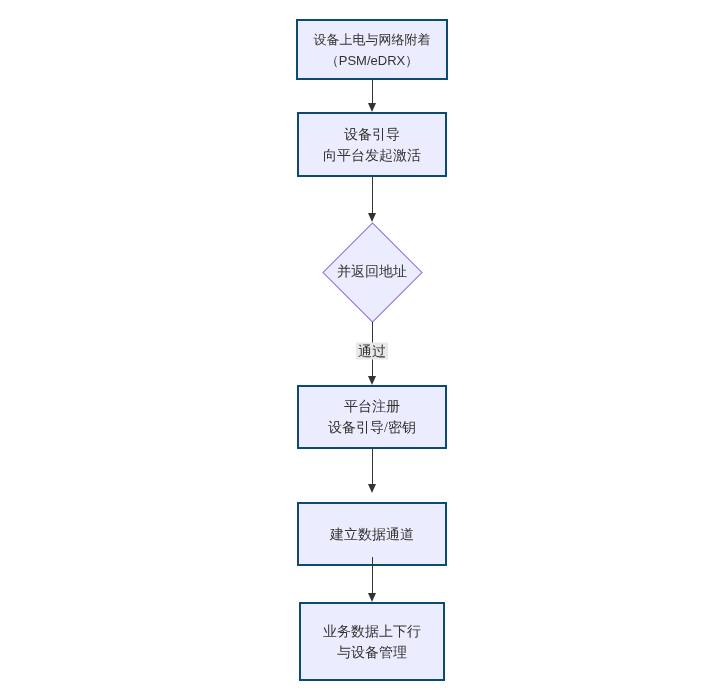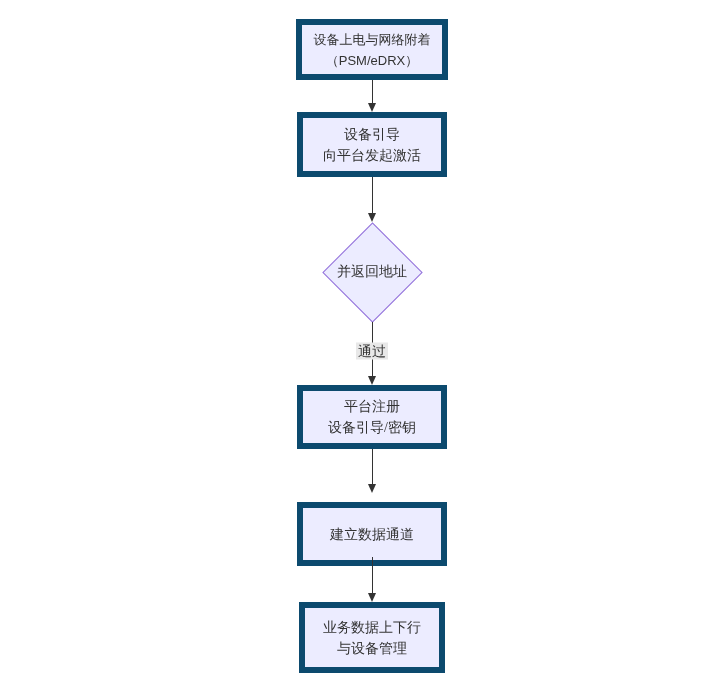--- a/index.html
+++ b/index.html
@@ -12,21 +12,21 @@
     position: relative;
     width: 726px;
     height: 700px;
     background: #ffffff;
     overflow: hidden;
   }
   .node {
     position: absolute;
     box-sizing: border-box;
     background: #ECECFF;
-    border: 6px solid #0c4a6e;
+    border: 2px solid #0c4a6e;
     color: #333333;
     font-size: 14px;
     line-height: 21px;
     display: flex;
     flex-direction: column;
     align-items: center;
     justify-content: center;
     text-align: center;
   }
   .node .line {
@@ -111,18 +111,18 @@
   <div class="edge-line" style="left:371.5px; top:449px; height:36px;"></div>
   <div class="arrowhead" style="left:367.5px; top:484px;"></div>
 
   <div class="node" style="left:297px; top:493px; width:150px; height:64px;margin-top:9px;">
     <span class="line">建立数据通道</span>
   </div>
 
   <div class="edge-line" style="left:371.5px; top:557px; height:37px;"></div>
   <div class="arrowhead" style="left:367.5px; top:593px;"></div>
 
-  <div class="node" style="left:299px; top:602px; width:146px; height:71px;">
+  <div class="node" style="left:299px; top:602px; width:146px; height:79px;">
     <span class="line">业务数据上下行</span>
     <span class="line">与设备管理</span>
   </div>
 
 </div>
 
 </body></html>

